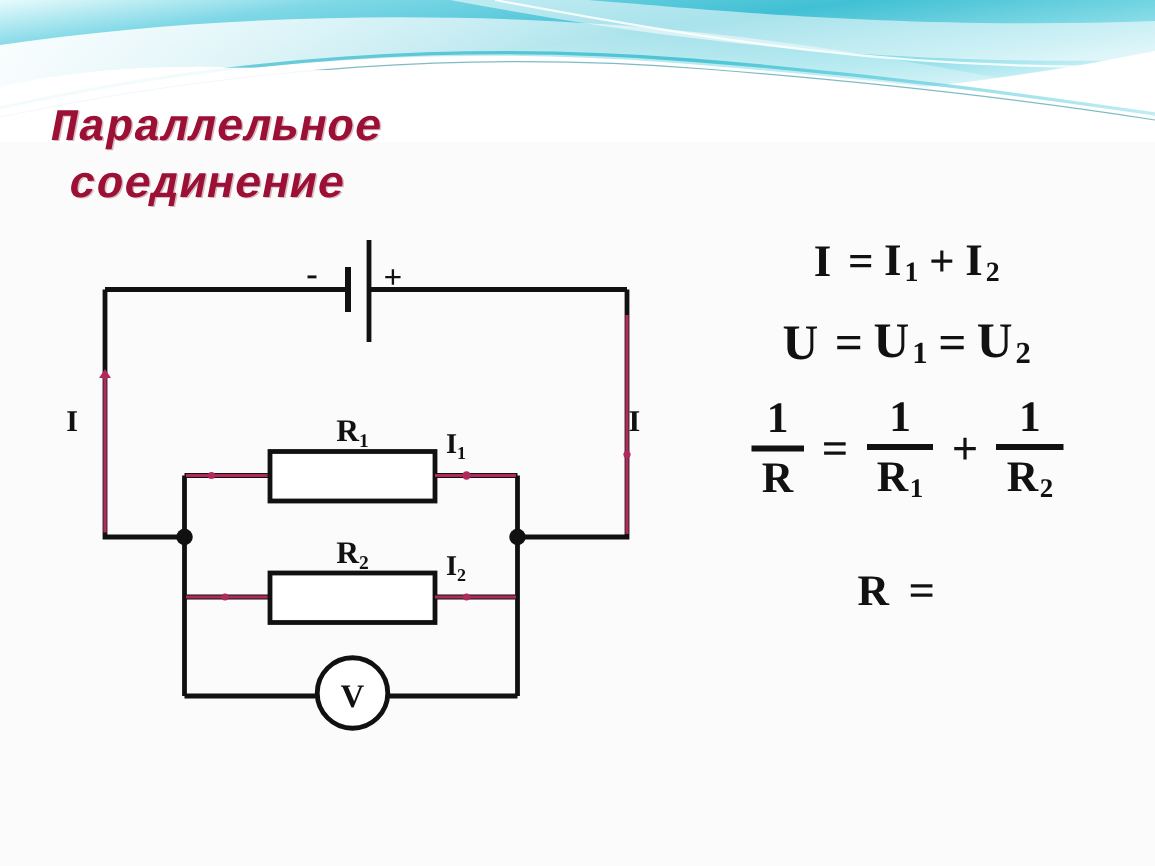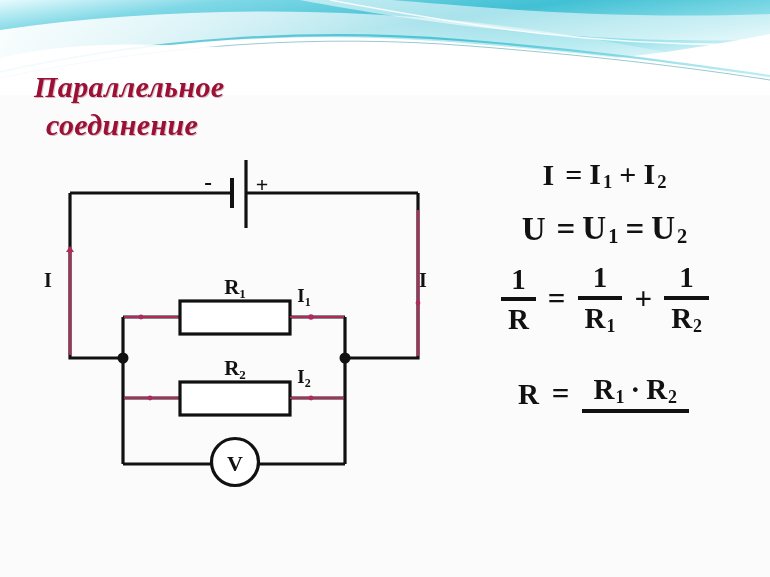--- a/index.html
+++ b/index.html
@@ -20,21 +20,21 @@
     top: 0; left: 0;
     width: 770px;
     height: 95px;
   }
   #title {
     position: absolute;
     left: 34px;
     top: 68px;
     width: 380px;
     color: #9b1034;
-    font-family: Liberation Serif, serif;
+    font-family: Liberation Mono, monospace;
     font-weight: bold;
     font-style: italic;
     font-size: 30px;
     line-height: 1.25;
     letter-spacing: 0.4px;
     text-shadow: 1px 1px 0 rgba(120,10,40,0.28);
   }
   #title .ln { display: block; }
   #title .ln2 { padding-left: 12px; }
 
@@ -231,19 +231,18 @@
         <span class="num">1</span>
         <span class="bar"></span>
         <span class="den"><span>R</span><sub>2</sub></span>
       </span>
     </div>
 
     <div class="frow f4">
       <span class="lhs">R</span>
       <span class="op opbig">=</span>
       <span class="fr frwide">
-        <span class="num"><span>R</span><sub>1</sub><span class="op">·</span><span>R</span><sub>2</sub></span>
         <span class="bar"></span>
       </span>
     </div>
 
   </div>
 </div>
 
 </body></html>

